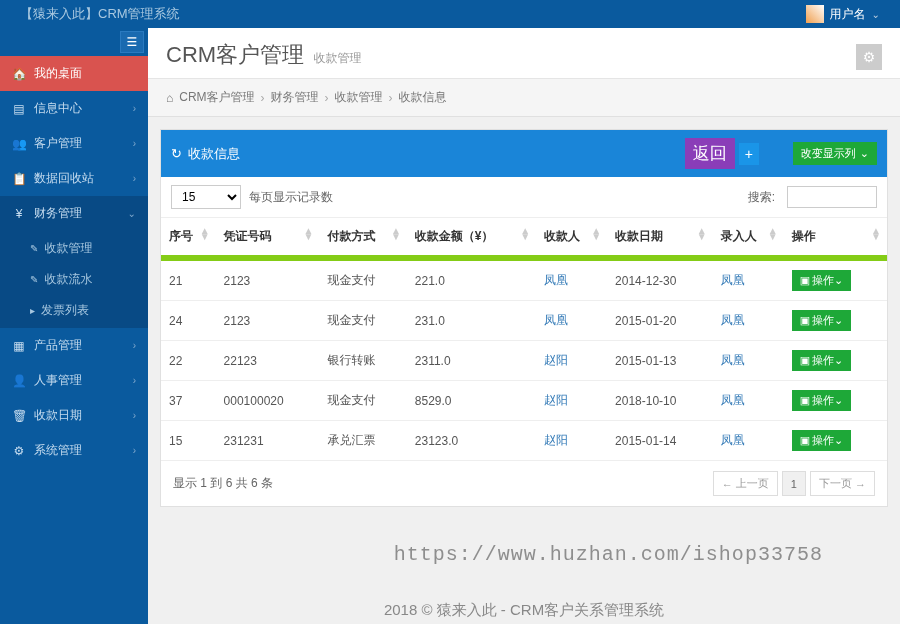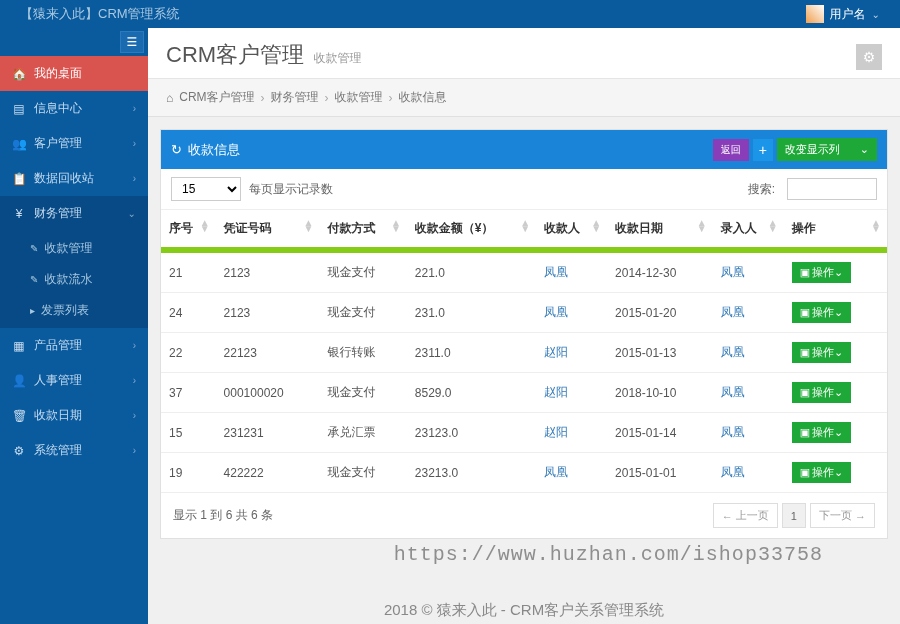--- a/index.html
+++ b/index.html
@@ -31,23 +31,23 @@
 .gear { width: 26px; height: 26px; background: #ccc; color: #fff; display: flex; align-items: center; justify-content: center; font-size: 14px; }
 
 .breadcrumb { background: #f5f5f5; padding: 10px 18px; color: #777; font-size: 12px; display: flex; align-items: center; gap: 6px; border-bottom: 1px solid #e0e0e0; }
 .bc-sep { color: #aaa; }
 
 .content { padding: 12px; flex: 1; }
 .panel { background: #fff; border: 1px solid #e0e0e0; }
 .panel-header { background: #1a85d8; color: #fff; display: flex; align-items: center; justify-content: space-between; padding: 8px 10px; font-size: 13px; }
 .ph-left { display: flex; align-items: center; gap: 6px; }
 .ph-right { display: flex; align-items: center; gap: 4px; }
-.btn-return { background: #8a3db8; color: #fff; padding: 4px 8px; font-size: 10px; border: none; cursor: pointer; }
+.btn-return { background: #8a3db8; color: #fff; padding: 4px 8px; font-size: 17px; border: none; cursor: pointer; }
 .btn-plus { background: #1a95e8; color: #fff; width: 20px; height: 22px; display: flex; align-items: center; justify-content: center; font-size: 14px; cursor: pointer; }
-.btn-cols { background: #1ea838; color: #fff; padding: 4px 8px; font-size: 11px; border: none; cursor: pointer; display: flex; align-items: center; gap: 20px; }
+.btn-cols { background: #1ea838; color: #fff; padding: 4px 8px; font-size: 11px; border: none; cursor: pointer; display: flex; align-items: center; gap: 4px; margin-left: 30px; }
 
 .toolbar { display: flex; align-items: center; justify-content: space-between; padding: 8px 10px; border-bottom: 1px solid #eee; }
 .tl-left { display: flex; align-items: center; gap: 8px; }
 .select { width: 70px; height: 24px; border: 1px solid #ccc; padding: 2px 6px; font-size: 12px; background: #fff; }
 .tl-label { color: #666; font-size: 12px; }
 .tl-right { display: flex; align-items: center; gap: 12px; color: #666; font-size: 12px; }
 .search-input { width: 90px; height: 22px; border: 1px solid #ccc; padding: 2px 4px; }
 
 table { width: 100%; border-collapse: collapse; font-size: 12px; }
 th { text-align: left; padding: 10px 8px; color: #333; font-weight: bold; border-bottom: 6px solid #84cc16; position: relative; }
@@ -274,30 +274,20 @@
               <tr>
     <td>15</td>
     <td>231231</td>
     <td>承兑汇票</td>
     <td>23123.0</td>
     <td><span class="link">赵阳</span></td>
     <td>2015-01-14</td>
     <td><span class="link">凤凰</span></td>
     <td><button class="btn-action"><span>▣</span>操作⌄</button></td>
               </tr>
-              <tr>
-    <td>19</td>
-    <td>422222</td>
-    <td>现金支付</td>
-    <td>23213.0</td>
-    <td><span class="link">凤凰</span></td>
-    <td>2015-01-01</td>
-    <td><span class="link">凤凰</span></td>
-    <td><button class="btn-action"><span>▣</span>操作⌄</button></td>
-              </tr>
             </tbody>
         </table>
 
         <div class="table-footer">
           <span>显示 1 到 6 共 6 条</span>
           <div class="pagination">
             <button class="page-btn">← 上一页</button>
             <button class="page-btn active">1</button>
             <button class="page-btn">下一页 →</button>
           </div>

